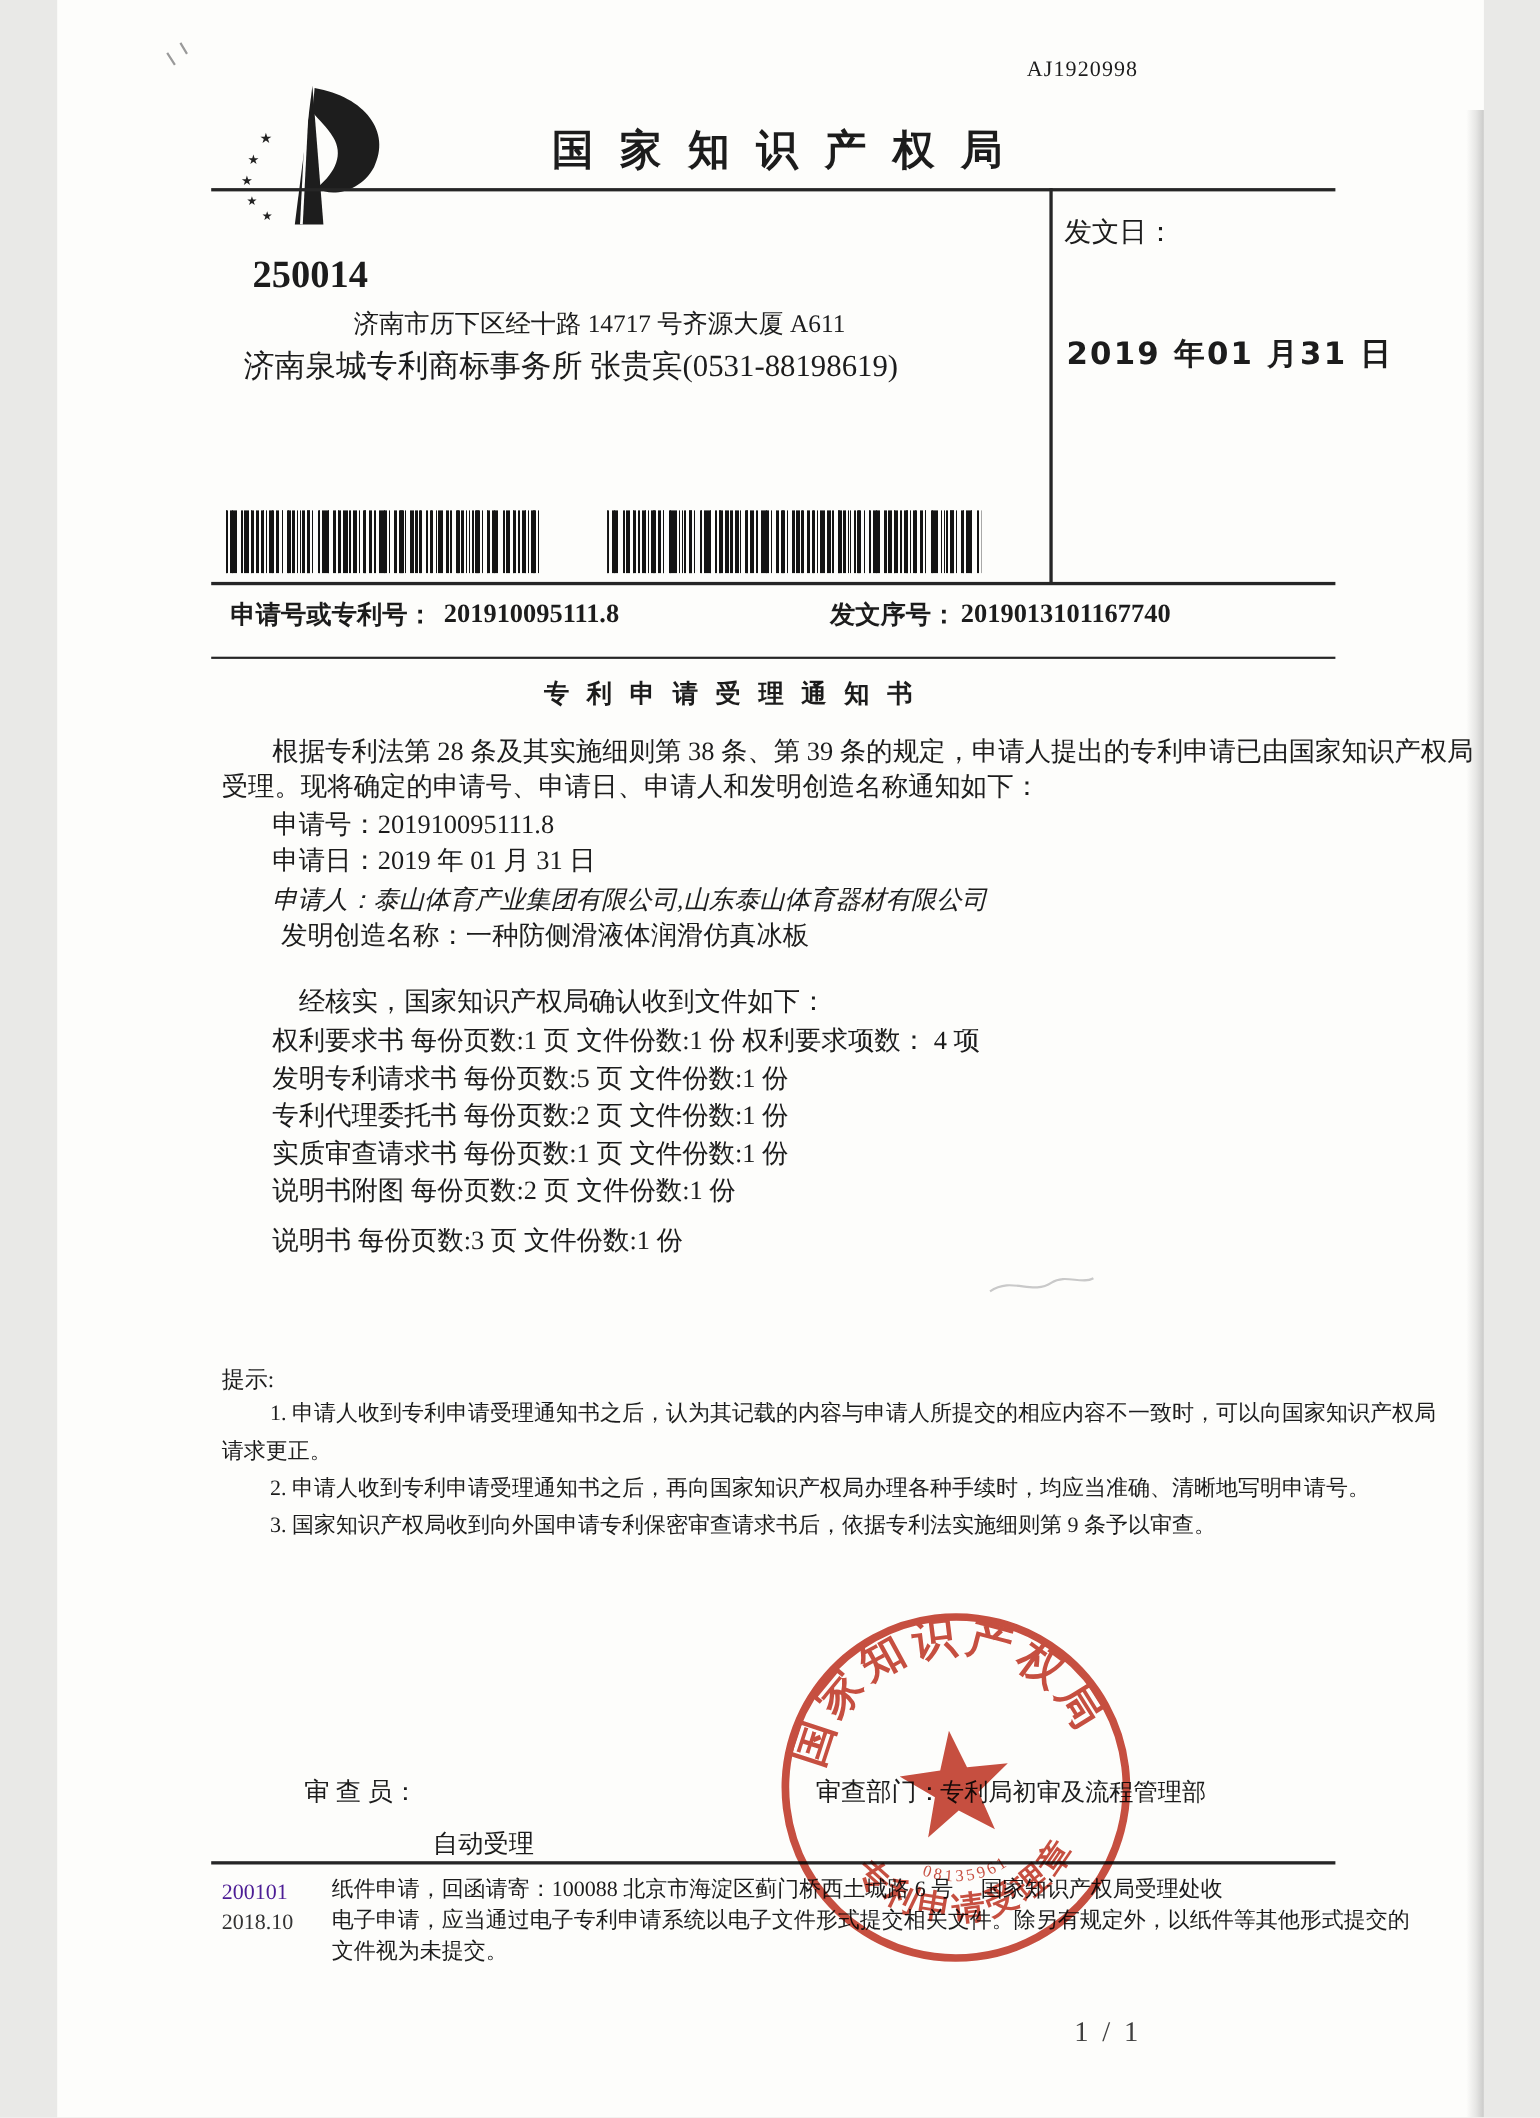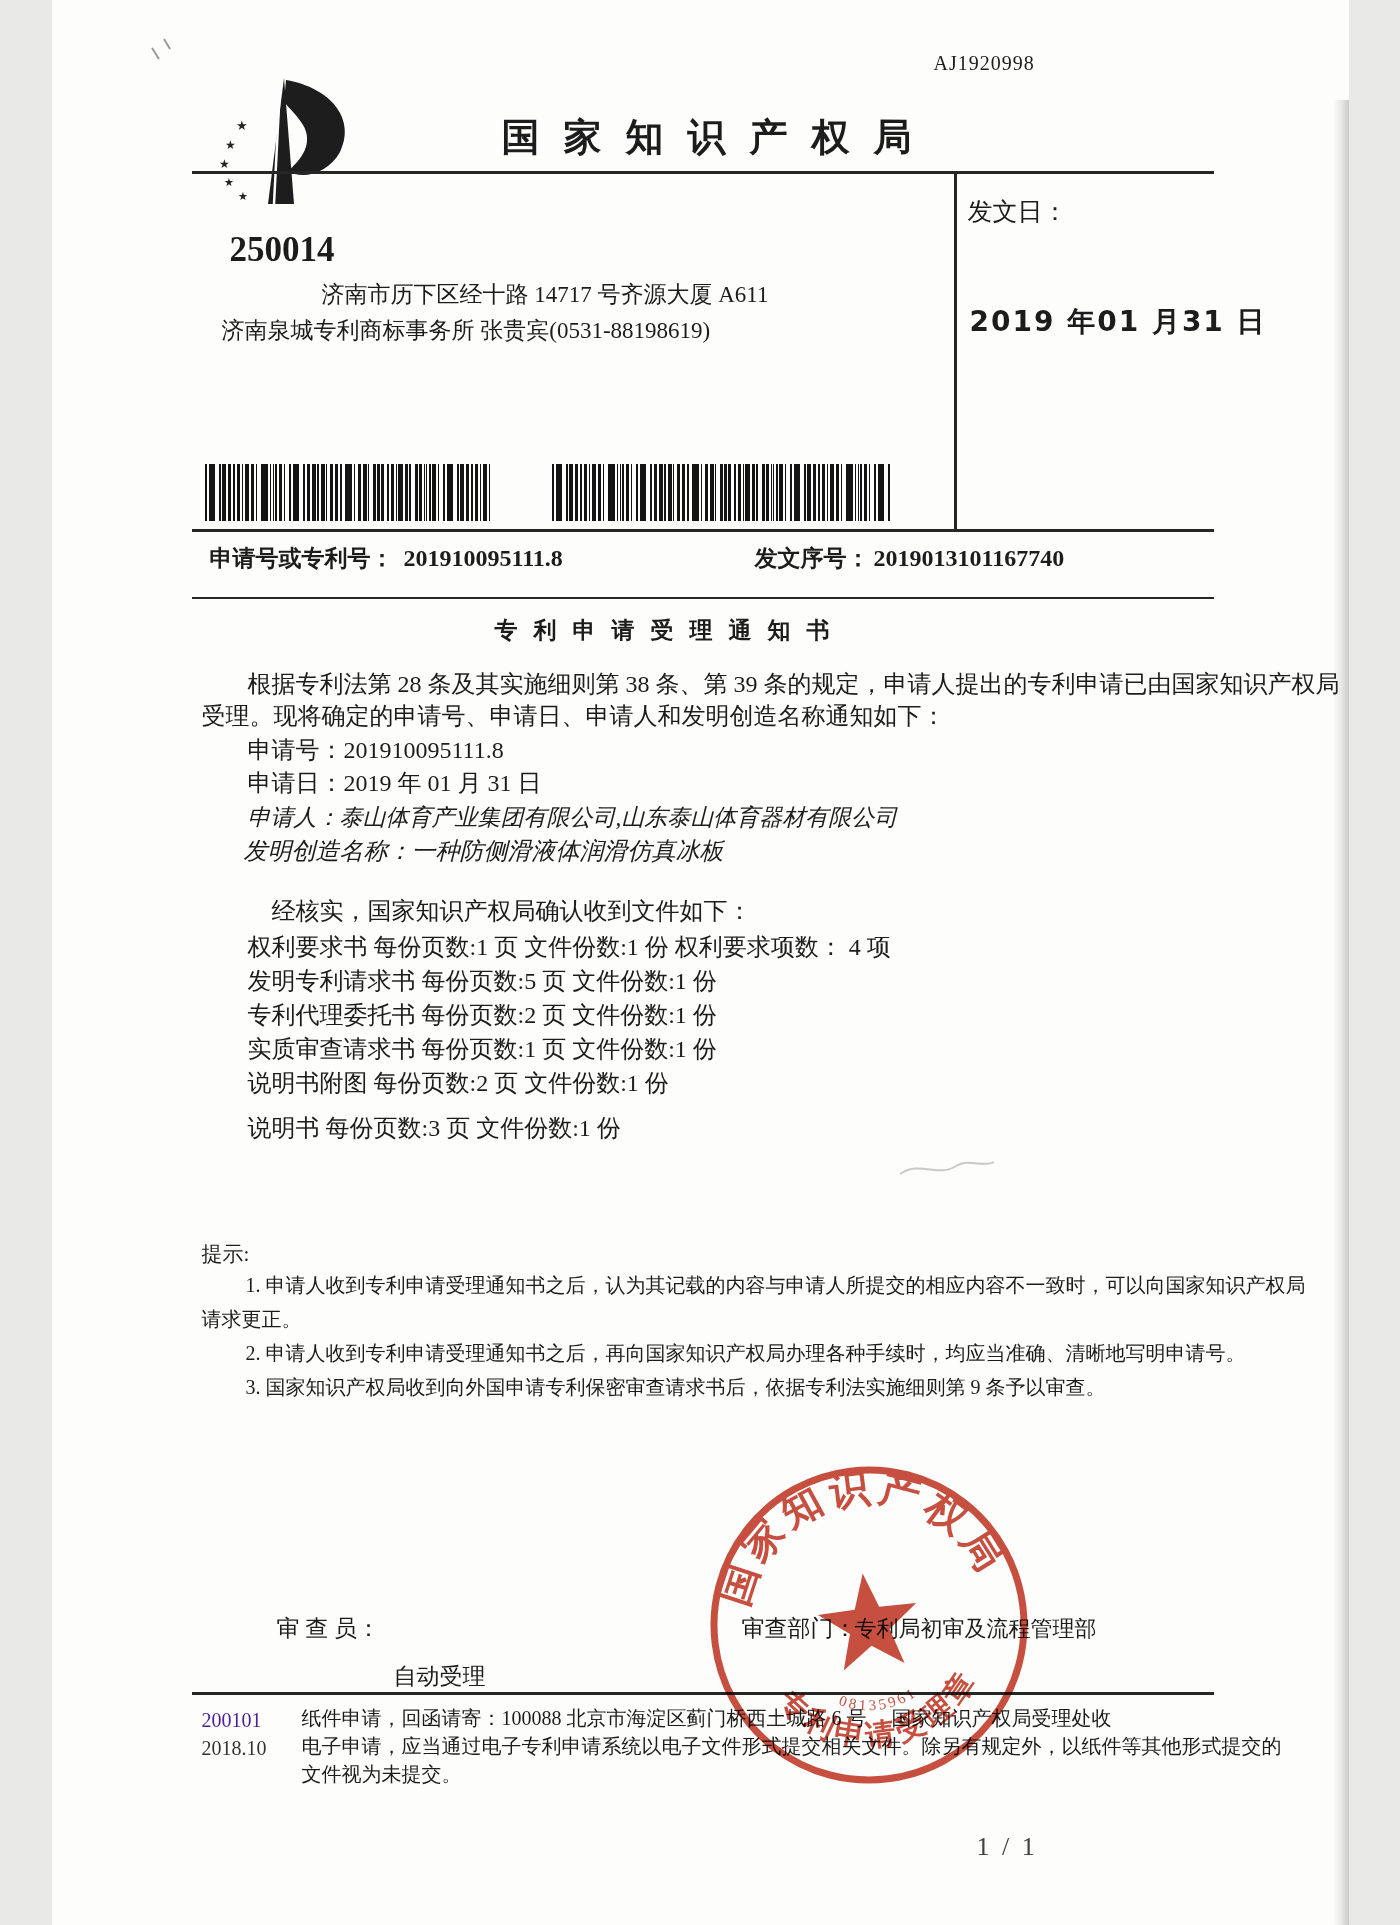--- a/index.html
+++ b/index.html
@@ -55,42 +55,42 @@
 
   <div class="abs" style="left:450px;top:116px;font-size:38px;font-weight:600;letter-spacing:24px;">国家知识产权局</div>
 
   <div class="rule" style="left:140px;top:171px;width:1022px;height:3px;"></div>
   <div class="rule" style="left:902px;top:171px;width:3px;height:360px;"></div>
   <div class="rule" style="left:140px;top:529px;width:1022px;height:3px;"></div>
   <div class="rule" style="left:140px;top:597px;width:1022px;height:2px;"></div>
 
   <div class="abs bold" style="left:178px;top:230px;font-size:35px;">250014</div>
   <div class="abs" style="left:270px;top:282px;font-size:23px;">济南市历下区经十路 14717 号齐源大厦 A611</div>
-  <div class="abs" style="left:170px;top:318px;font-size:23px;font-family:Liberation Serif, serif;">济南泉城专利商标事务所 张贵宾(0531-88198619)</div>
+  <div class="abs" style="left:170px;top:318px;font-size:28px;font-family:Liberation Serif, serif;">济南泉城专利商标事务所 张贵宾(0531-88198619)</div>
 
   <div class="abs" style="left:916px;top:198px;font-size:25px;">发文日：</div>
   <div class="abs bold mono-date" style="left:918px;top:306px;font-size:28px;letter-spacing:2px;">2019 年01 月31 日</div>
 
   <div class="barcode" style="left:153px;top:464px;width:285px;height:57px;"></div>
   <div class="barcode" style="left:500px;top:464px;width:340px;height:57px;"></div>
 
   <div class="abs bold" style="left:158px;top:546px;font-size:23px;">申请号或专利号：</div>
   <div class="abs bold" style="left:352px;top:545px;font-size:24px;">201910095111.8</div>
   <div class="abs bold" style="left:703px;top:546px;font-size:23px;">发文序号：</div>
   <div class="abs bold" style="left:822px;top:545px;font-size:24px;">2019013101167740</div>
 
   <div class="abs bold" style="left:443px;top:618px;font-size:23px;letter-spacing:16px;">专利申请受理通知书</div>
 
   <div class="abs" style="left:196px;top:671px;font-size:24px;">根据专利法第 28 条及其实施细则第 38 条、第 39 条的规定，申请人提出的专利申请已由国家知识产权局</div>
   <div class="abs" style="left:150px;top:703px;font-size:24px;">受理。现将确定的申请号、申请日、申请人和发明创造名称通知如下：</div>
 
   <div class="abs" style="left:196px;top:737px;font-size:24px;">申请号：201910095111.8</div>
   <div class="abs" style="left:196px;top:770px;font-size:24px;">申请日：2019 年 01 月 31 日</div>
   <div class="abs" style="left:196px;top:805px;font-size:23px;font-style:italic;">申请人：泰山体育产业集团有限公司,山东泰山体育器材有限公司</div>
-  <div class="abs" style="left:192px;top:838px;font-size:24px;font-style:italic;">发明创造名称：一种防侧滑液体润滑仿真冰板</div>
+  <div class="abs" style="left:204px;top:838px;font-size:24px;">发明创造名称：一种防侧滑液体润滑仿真冰板</div>
 
   <div class="abs" style="left:196px;top:898px;font-size:24px;margin-left:24px;">经核实，国家知识产权局确认收到文件如下：</div>
   <div class="abs" style="left:196px;top:934px;font-size:24px;">权利要求书 每份页数:1 页 文件份数:1 份 权利要求项数： 4 项</div>
   <div class="abs" style="left:196px;top:968px;font-size:24px;">发明专利请求书 每份页数:5 页 文件份数:1 份</div>
   <div class="abs" style="left:196px;top:1002px;font-size:24px;">专利代理委托书 每份页数:2 页 文件份数:1 份</div>
   <div class="abs" style="left:196px;top:1036px;font-size:24px;">实质审查请求书 每份页数:1 页 文件份数:1 份</div>
   <div class="abs" style="left:196px;top:1070px;font-size:24px;">说明书附图 每份页数:2 页 文件份数:1 份</div>
   <div class="abs" style="left:196px;top:1115px;font-size:24px;">说明书 每份页数:3 页 文件份数:1 份</div>
 
   <div class="abs" style="left:150px;top:1242px;font-size:21px;">提示:</div>

